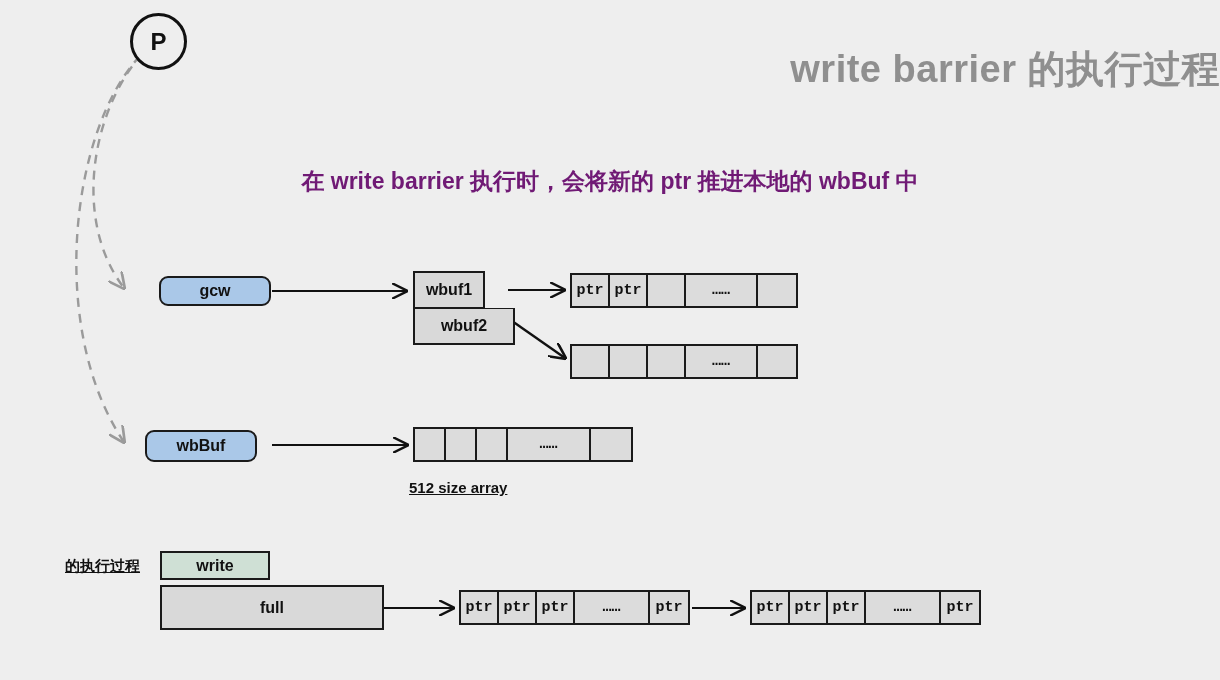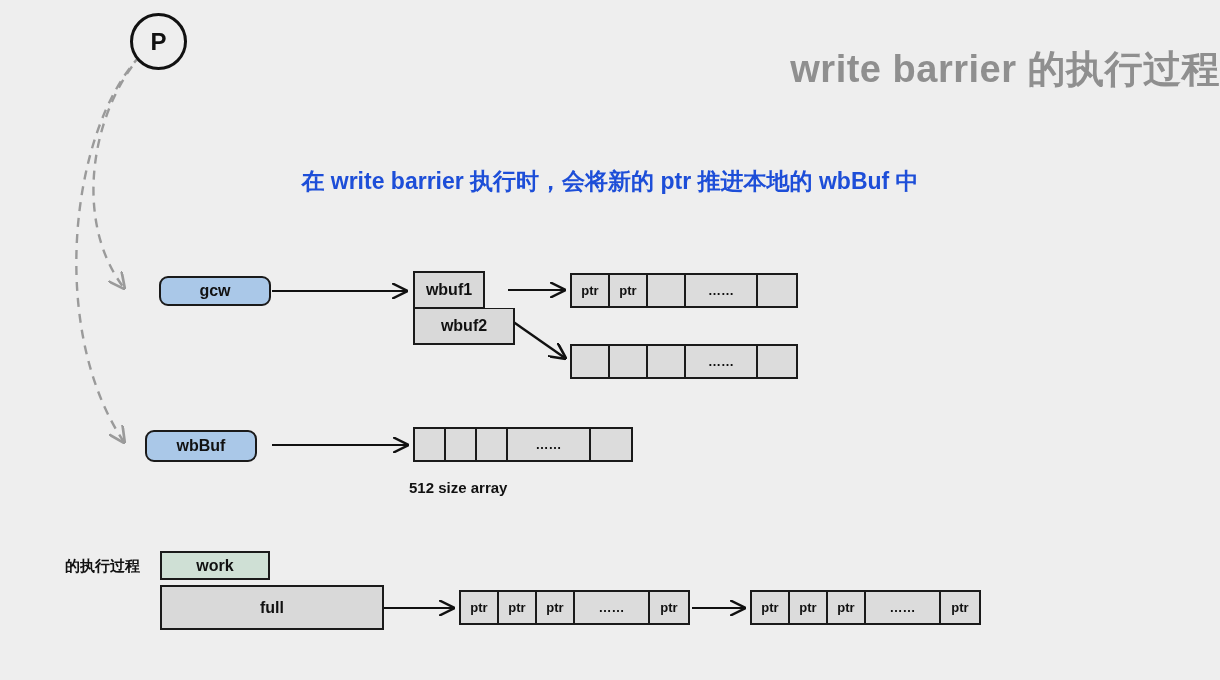--- a/index.html
+++ b/index.html
@@ -40,21 +40,21 @@
     left: 0; top: 44px; width: 1220px;
     text-align: right;
     font-size: 38px; font-weight: bold;
     color: #8f8f8f;
     letter-spacing: 0.5px;
   }
   #sub-title {
     left: 0; top: 166px; width: 1220px;
     text-align: center;
     font-size: 23px; font-weight: bold;
-    color: #1d4ed8;
+    color: #701a75;
   }
 
   
   .lbox {
     box-sizing: border-box;
     border: 2px solid #1a1a1a;
     display: flex; align-items: center; justify-content: center;
     font-size: 16px; font-weight: bold; color: #111;
   }
   .lbox.blue  { background: #aac8e8; border-radius: 9px; }
@@ -67,39 +67,41 @@
   #box-wbuf1 { left: 413px; top: 271px; width: 72px; height: 37px; border-bottom-width: 1px; }
   #box-wbuf2 { left: 413px; top: 308px; width: 102px; height: 37px; border-top-width: 1px; }
 
   #box-work  { left: 160px; top: 551px; width: 110px; height: 29px; }
   #box-full  { left: 160px; top: 585px; width: 224px; height: 45px; }
 
   
   .plain-label {
     font-size: 15px; font-weight: bold; color: #111;
     white-space: nowrap;
+    text-decoration: underline;
   }
   #label-global { left: 65px; top: 557px; }
   #label-512    { left: 409px; top: 479px; }
 
   
   .array {
     display: flex;
     box-sizing: border-box;
     border: 2px solid #1a1a1a;
     background: #d9d9d9;
     height: 35px;
   }
   .array .cell {
     box-sizing: border-box;
     border-right: 2px solid #1a1a1a;
     background: #dcdcdc;
     display: flex; align-items: center; justify-content: center;
-    font-size: 13px; font-weight: bold; color: #111;
+    font-size: 15px; font-weight: bold; color: #111;
     height: 100%;
+    font-family: Liberation Mono, monospace;
   }
   .array .cell:last-child { border-right: none; }
   .array .cell.wide { flex: 0 0 auto; }
 
   #arr-wbuf1 { left: 570px; top: 273px; }
   #arr-wbuf2 { left: 570px; top: 344px; }
   #arr-wbbuf { left: 413px; top: 427px; }
   #arr-full1 { left: 459px; top: 590px; }
   #arr-full2 { left: 750px; top: 590px; }
 
@@ -187,21 +189,21 @@
     <div class="cell" style="width:31px"></div>
     <div class="cell wide" style="width:83px">……</div>
     <div class="cell" style="width:40px"></div>
   </div>
 
   <div class="abs plain-label" id="label-512">512 size array</div>
 
   <div class="abs plain-label" id="label-global">的执行过程</div>
 
   <div class="abs lbox green" id="box-work">
-    <span>work</span>
+    <span>write</span>
   </div>
   <div class="abs lbox gray" id="box-full">
     <span>full</span>
   </div>
 
   <div class="abs array" id="arr-full1">
     <div class="cell" style="width:38px">ptr</div>
     <div class="cell" style="width:38px">ptr</div>
     <div class="cell" style="width:38px">ptr</div>
     <div class="cell wide" style="width:75px">……</div>

